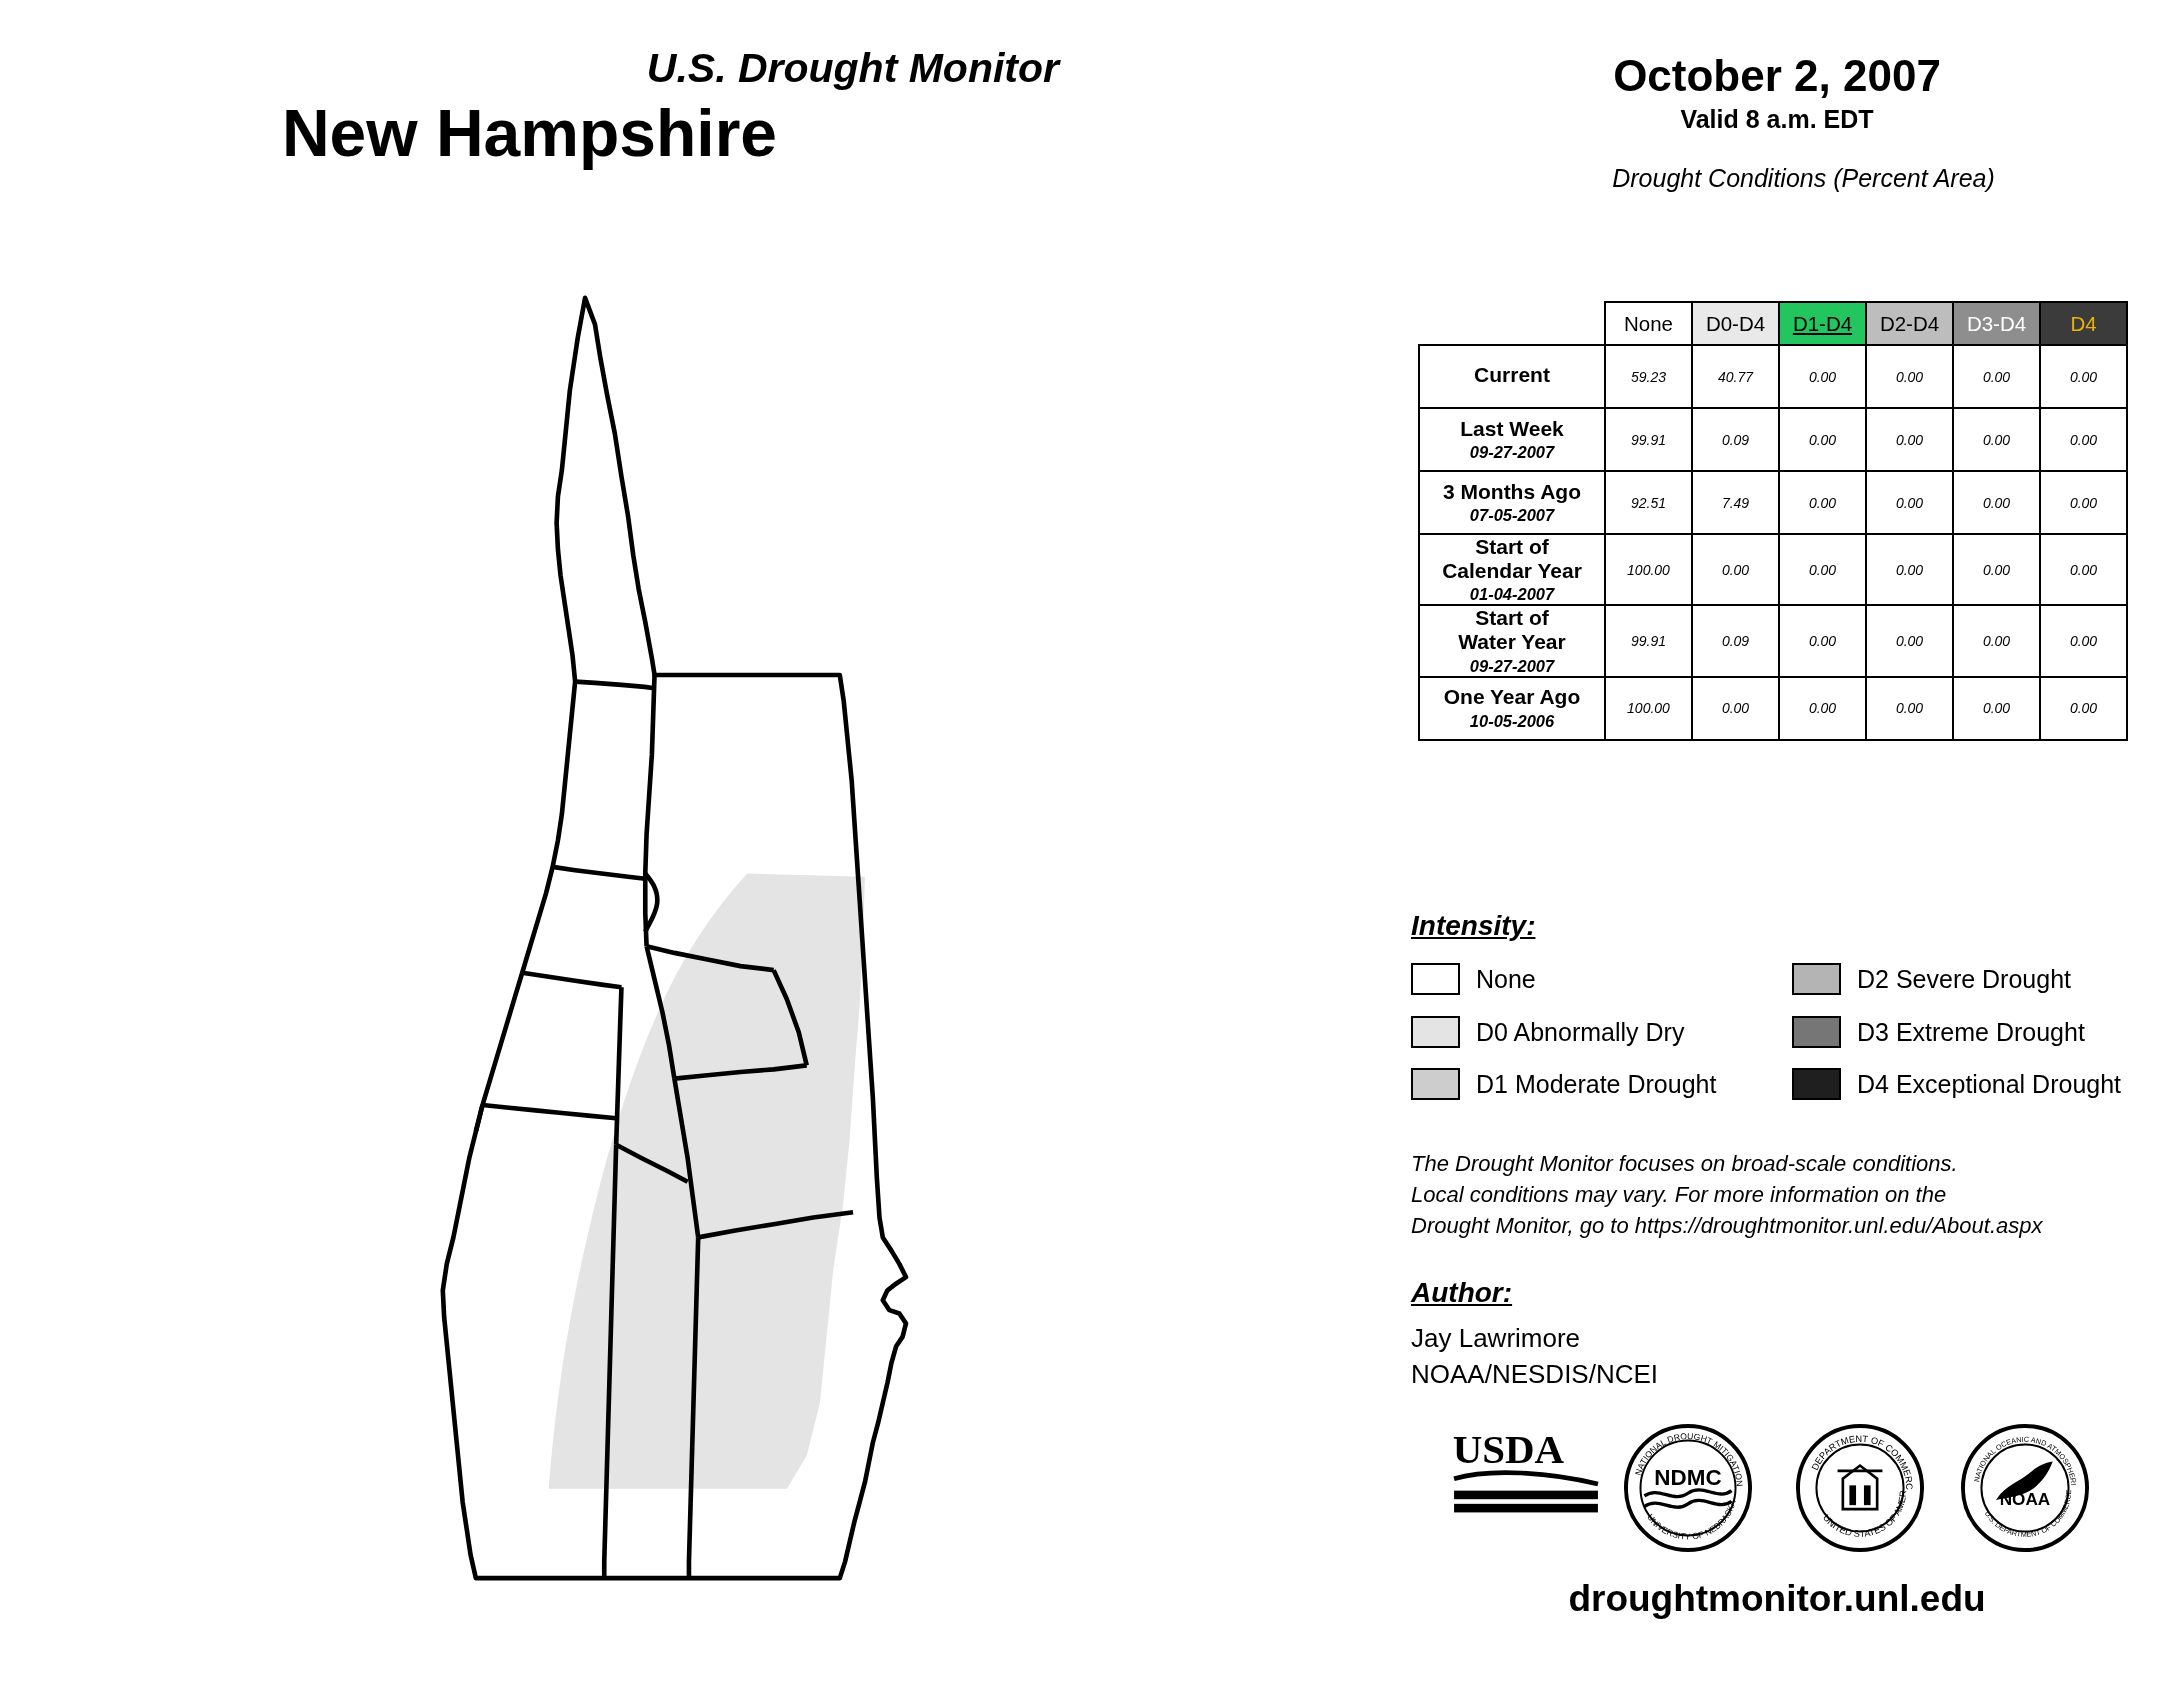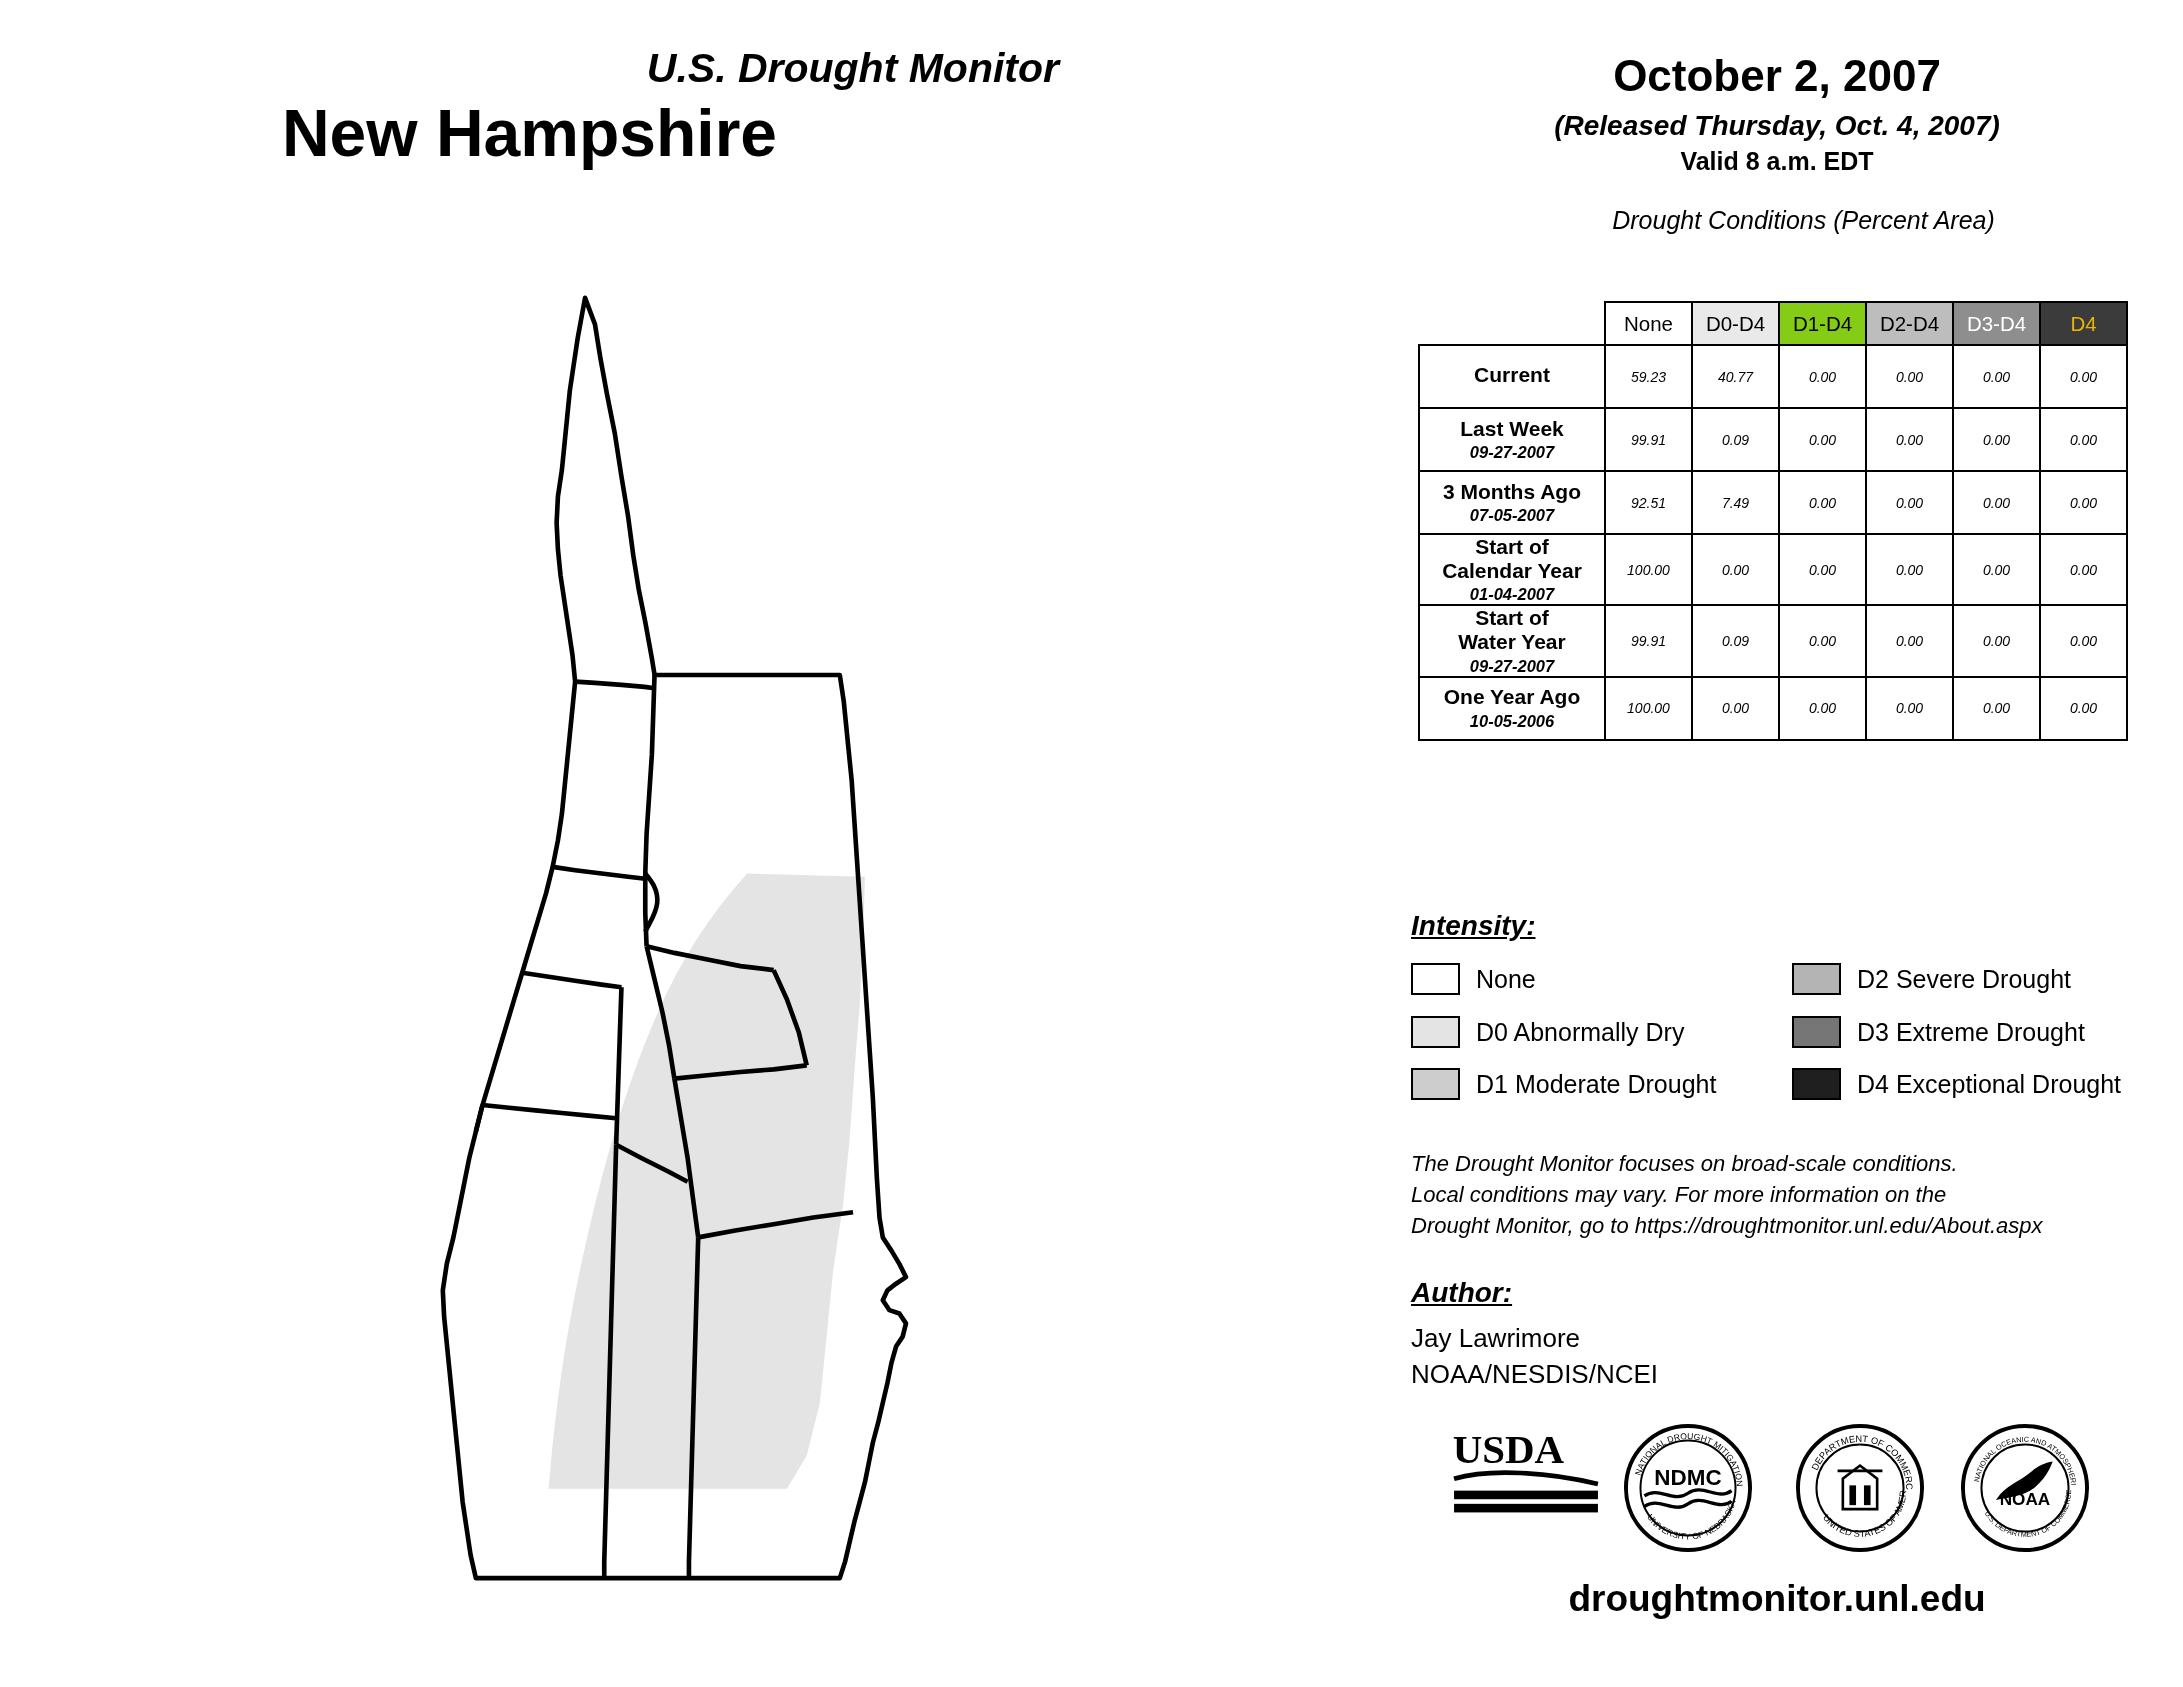--- a/index.html
+++ b/index.html
@@ -136,21 +136,21 @@
     display: block;
     margin-top: 2px;
   }
   .val-cell {
     width: 85px;
     height: 61px;
     font-size: 14px;
     font-style: italic;
   }
   .hdr-d0 { background: #e9e9e9; }
-  .hdr-d1 { background: #84cc16; }
+  .hdr-d1 { background: #22c55e; text-decoration: underline; }
   .hdr-d2 { background: #bdbdbd; }
   .hdr-d3 { background: #8e8e8e; color: #fff; }
   .hdr-d4 { background: #3b3b3b; color: #eab308; }
 
   
   #intensity-heading {
     position: absolute;
     left: 41px;
     top: 910px;
     font-size: 28px;
@@ -319,21 +319,20 @@
         <path d="M546,900 C556,912 566,925 564,945 C562,962 552,975 546,988"></path>
       </g>
     </svg>
   </div>
 </div>
 
 <div id="right-panel">
 
   <div id="date-block">
     <div id="date-main">October 2, 2007</div>
-    <div id="date-released">(Released Thursday, Oct. 4, 2007)</div>
     <div id="date-valid">Valid 8 a.m. EDT</div>
   </div>
 
   <div id="table-caption">Drought Conditions (Percent Area)</div>
 
   <table id="conditions-table">
     <thead>
       <tr>
         <th class="hdr-corner"></th>
         <th class="hdr-cell">None</th>

